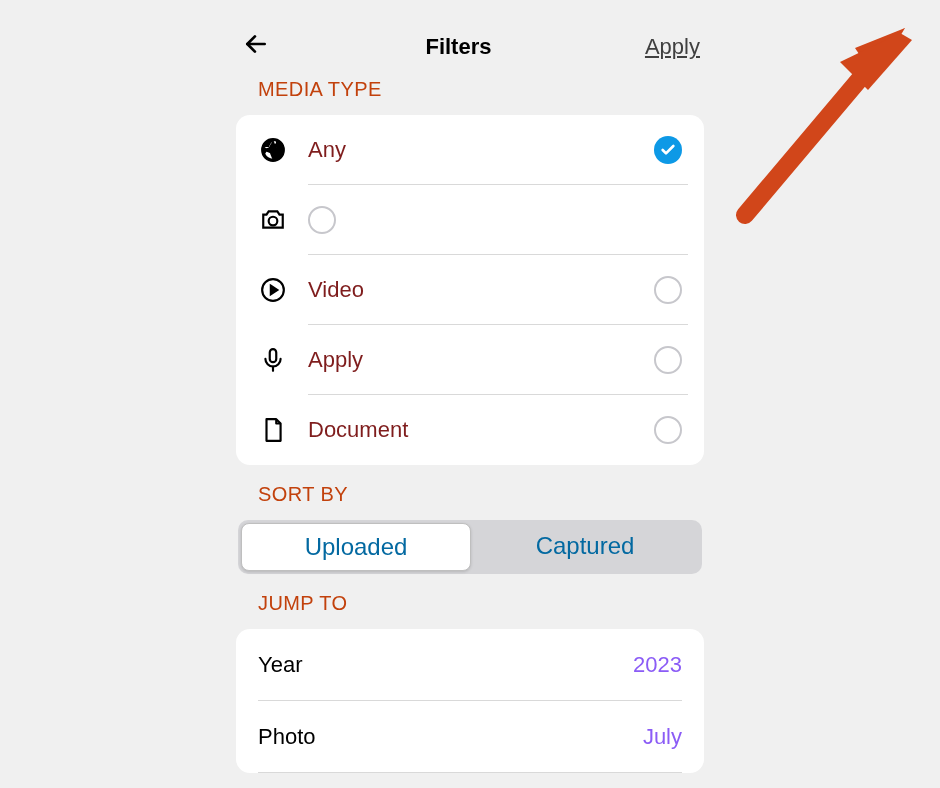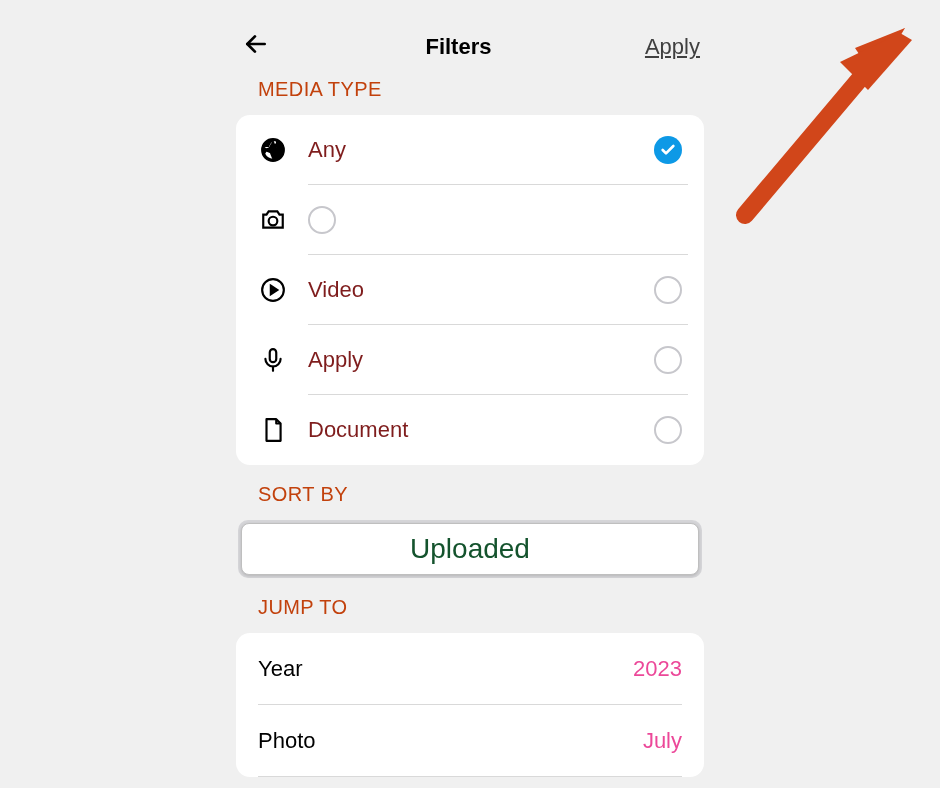--- a/index.html
+++ b/index.html
@@ -93,25 +93,25 @@
   .seg {
     display: flex;
     background: #d5d5d8;
     border-radius: 10px;
     padding: 3px;
     margin: 0 2px;
   }
   .seg-item {
     flex: 1;
     text-align: center;
-    font-size: 28px;
+    font-size: 24px;
     padding: 9px 0;
     border-radius: 8px;
     cursor: pointer;
-    color: #14532d;
+    color: #0369a1;
   }
   .seg-item.active {
     background: #fff;
     box-shadow: 0 1px 3px rgba(0,0,0,0.15);
     border: 1px solid #bfbfbf;
   }
   .jump-row {
     display: flex;
     align-items: center;
     justify-content: space-between;
@@ -124,21 +124,21 @@
     position: absolute;
     left: 22px; right: 22px; bottom: 0;
     height: 1px; background: #d9d9d9;
   }
   .jump-label {
     font-size: 22px;
     color: #000;
   }
   .jump-value {
     font-size: 22px;
-    color: #ec4899;
+    color: #8b5cf6;
   }
   .arrow-annotation {
     position: absolute;
     pointer-events: none;
   }
   svg { display: block; }
 </style>
 </head>
 <body>
 
@@ -220,20 +220,21 @@
       </div>
       <div class="label">Document</div>
       <div class="radio-empty"></div>
     </div>
 
   </div>
 
   <div class="section-label">SORT BY</div>
   <div class="seg">
     <div class="seg-item active">Uploaded</div>
+    <div class="seg-item">Captured</div>
   </div>
 
   <div class="section-label">JUMP TO</div>
   <div class="card">
     <div class="jump-row">
       <div class="jump-label">Year</div>
       <div class="jump-value">2023</div>
       <div class="divider2"></div>
     </div>
     <div class="jump-row">

